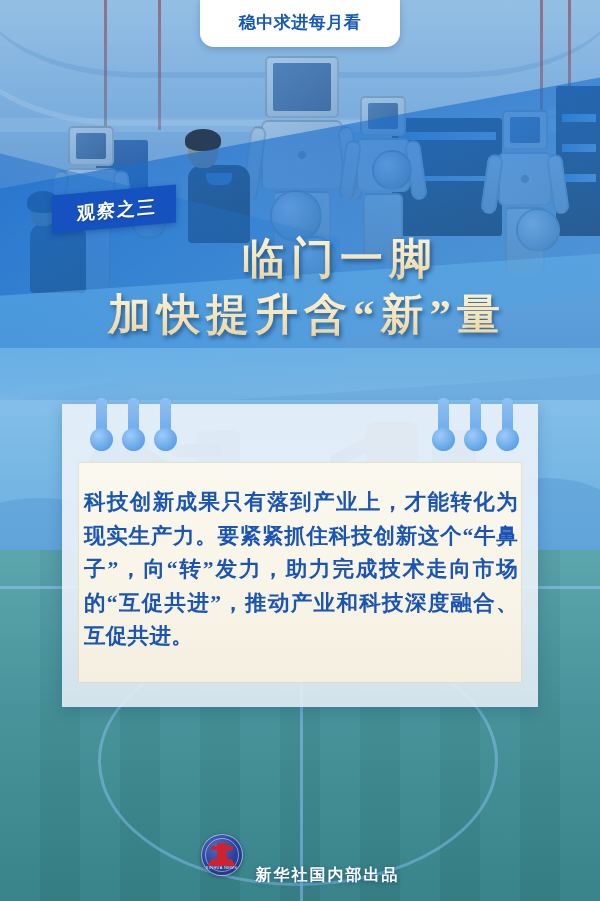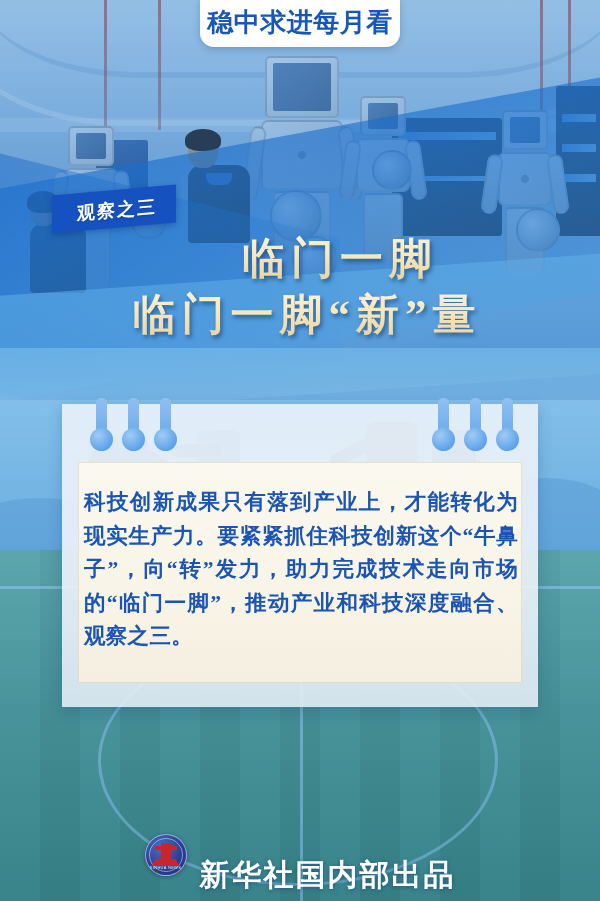--- a/index.html
+++ b/index.html
@@ -247,21 +247,21 @@
   .pill {
     position: absolute; left: 200px; top: -2px;
     width: 200px; height: 49px;
     background: #ffffff;
     border-radius: 0 0 14px 14px;
     box-shadow: 0 2px 7px rgba(12,60,120,.25);
     display: flex; align-items: center; justify-content: center;
     z-index: 30;
   }
   .pill-text {
-    font-size: 26px; font-weight: bold; letter-spacing: .5px;
+    font-size: 17px; font-weight: bold; letter-spacing: .5px;
     color: #1657b8;
     text-shadow: 0 1px 0 rgba(255,255,255,.8);
   }
 
   
   .obs-banner {
     position: absolute; left: 52px; top: 190px;
     width: 124px; height: 38px;
     background: #1652bf;
     transform: skewY(-5deg);
@@ -371,21 +371,21 @@
     content:""; position:absolute; left:-9px; top:16px;
     width:28px; height:7px; background:#cf2230;
     clip-path: polygon(0 100%, 14% 0, 86% 0, 100% 100%);
   }
   .logo-text-arc {
     position:absolute; left:0; right:0; bottom:5px;
     text-align:center; font-size:4px; color:#e9eefc;
     letter-spacing:.3px; font-family:"Liberation Sans",sans-serif;
   }
   .footer-text {
-    font-size: 30px; font-weight: bold; color: #ffffff;
+    font-size: 16px; font-weight: bold; color: #ffffff;
     letter-spacing: 2px;
     text-shadow: 0 1px 4px rgba(10,50,110,.55);
     margin-top: 40px;
   }
 </style>
 </head>
 <body>
 
 <div id="poster">
 
@@ -522,34 +522,34 @@
 
   <div class="pill">
     <span class="pill-text">稳中求进每月看</span>
   </div>
 
   <div class="obs-banner"></div>
   <div class="obs-text">观察之三</div>
 
   <div class="title-wrap">
     <div class="title-line title-1">临门一脚</div>
-    <div class="title-line title-2">临门一脚“新”量</div>
+    <div class="title-line title-2">加快提升含“新”量</div>
   </div>
 
   <div class="card-outer"></div>
   <div class="pins">
     <div class="pin" style="left:96px;"></div>
     <div class="pin" style="left:128px;"></div>
     <div class="pin" style="left:160px;"></div>
     <div class="pin" style="left:438px;"></div>
     <div class="pin" style="left:470px;"></div>
     <div class="pin" style="left:502px;"></div>
   </div>
   <div class="card-inner"></div>
-  <div class="quote-text">科技创新成果只有落到产业上，才能转化为现实生产力。要紧紧抓住科技创新这个“牛鼻子”，向“转”发力，助力完成技术走向市场的“临门一脚”，推动产业和科技深度融合、观察之三。</div>
+  <div class="quote-text">科技创新成果只有落到产业上，才能转化为现实生产力。要紧紧抓住科技创新这个“牛鼻子”，向“转”发力，助力完成技术走向市场的“互促共进”，推动产业和科技深度融合、互促共进。</div>
 
   <div class="footer">
     <div class="logo">
       <div class="logo-ring"></div>
       <div class="logo-tower"></div>
       <div class="logo-text-arc">XINHUA NEWS</div>
     </div>
     <div class="footer-text">新华社国内部出品</div>
   </div>
 

